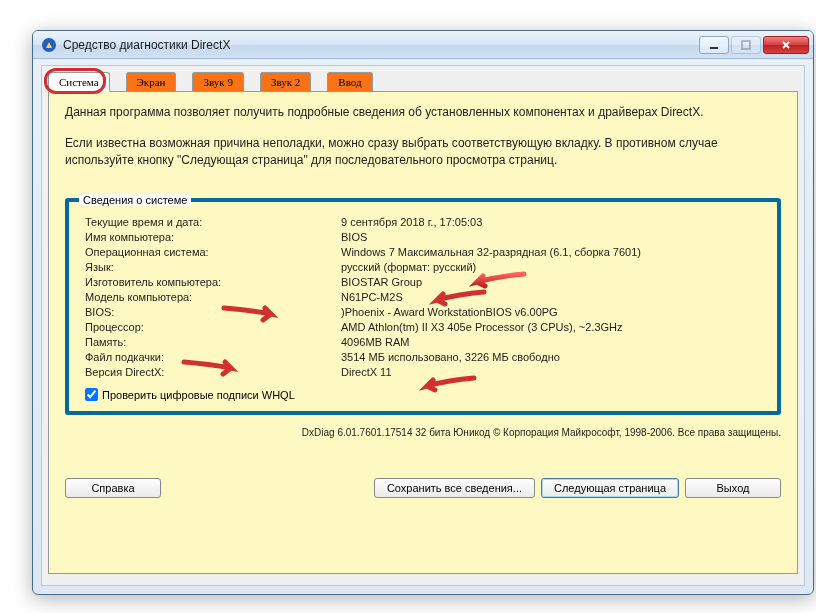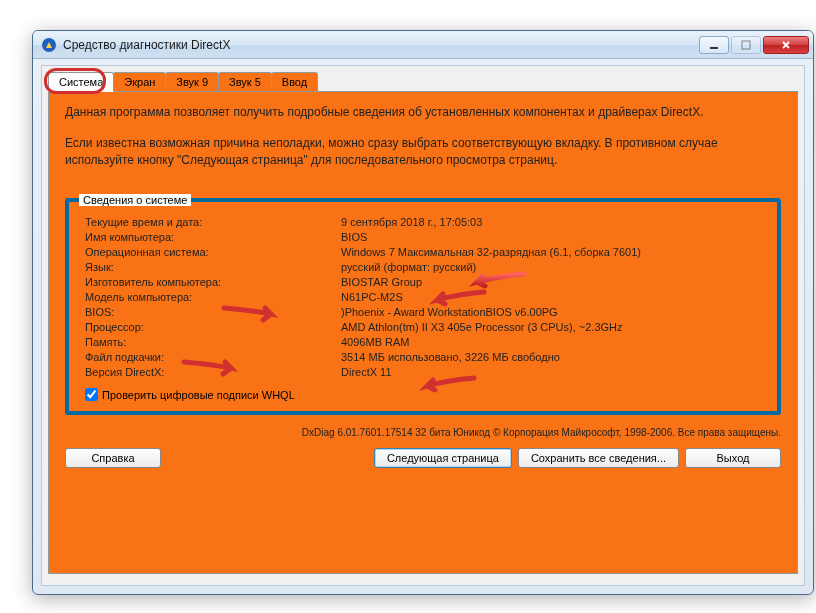--- a/index.html
+++ b/index.html
@@ -67,22 +67,23 @@
       top: 34px;
       left: 8px;
       right: 8px;
       bottom: 8px;
       background: #f0f0f0;
       border: 1px solid #b8c8d8;
     }
     .tabs {
       display: flex;
       padding: 6px 6px 0 6px;
-      gap: 0;
-      position: relative;
+      gap: 17px;
+      position: relative;
+      font-family: Liberation Serif, serif;
     }
     .tab {
       padding: 3px 10px;
       background: #f97316;
       border: 1px solid #919b9c;
       border-bottom: none;
       border-radius: 3px 3px 0 0;
       font-size: 11px;
       cursor: pointer;
       position: relative;
@@ -100,21 +101,21 @@
       border-radius: 12px;
       top: 2px;
       left: 2px;
       width: 62px;
       height: 26px;
       pointer-events: none;
       z-index: 10;
     }
     .tabpanel {
       margin: 0 6px 6px 6px;
-      background: #f97316;
+      background: #fef9c3;
       border: 1px solid #919b9c;
       padding: 12px 16px;
       height: calc(100% - 36px);
       position: relative;
     }
     .desc { color: #222; margin-bottom: 14px; line-height: 1.4; }
     .fieldset {
       border: 4px solid #0369a1;
       border-radius: 3px;
       padding: 14px 16px 10px 16px;
@@ -161,20 +162,21 @@
     .footer-btns .spacer { flex: 1; }
     .btn {
       min-width: 96px;
       padding: 3px 12px;
       font-size: 11px;
       background: linear-gradient(180deg, #fdfdfd 0%, #ebebeb 100%);
       border: 1px solid #888;
       border-radius: 3px;
       cursor: pointer;
       text-align: center;
+      margin-top: 30px;
     }
     .btn.wide { min-width: 150px; }
     .btn.default {
       border: 1px solid #3c7fb1;
       box-shadow: inset 0 0 0 1px #a8d8f8;
     }
     .arrow {
       position: absolute;
       pointer-events: none;
       z-index: 20;
@@ -210,21 +212,21 @@
         </div>
     </div>
   </div>
 
   <div class="client">
     <div class="tabs">
       <div class="tab-highlight"></div>
       <div class="tab active">Система</div>
       <div class="tab">Экран</div>
       <div class="tab">Звук 9</div>
-      <div class="tab">Звук 5</div>
+      <div class="tab">Звук 2</div>
       <div class="tab">Ввод</div>
     </div>
 
     <div class="tabpanel">
       <p class="desc">Данная программа позволяет получить подробные сведения об установленных компонентах и драйверах DirectX.</p>
       <p class="desc">Если известна возможная причина неполадки, можно сразу выбрать соответствующую вкладку. В противном случае используйте кнопку "Следующая страница" для последовательного просмотра страниц.</p>
 
       <div class="fieldset">
         <span class="fieldset-legend">Сведения о системе</span>
         <div class="info-grid">
@@ -255,22 +257,22 @@
           <input type="checkbox" checked="" style="">
           <span>Проверить цифровые подписи WHQL</span>
         </div>
       </div>
 
       <div class="footer-text">DxDiag 6.01.7601.17514 32 бита Юникод   © Корпорация Майкрософт, 1998-2006.  Все права защищены.</div>
 
       <div class="footer-btns">
         <div class="btn">Справка</div>
         <div class="spacer"></div>
+        <div class="btn wide">Сохранить все сведения...</div>
         <div class="btn default">Следующая страница</div>
-        <div class="btn wide">Сохранить все сведения...</div>
         <div class="btn">Выход</div>
       </div>
 
       <svg class="arrow" style="left:420px; top:178px;" width="60" height="24">
         <defs>
             <linearGradient id="ag1" x1="0" y1="0" x2="0" y2="1">
               <stop offset="0" stop-color="#ff6060"></stop>
               <stop offset="1" stop-color="#c02020"></stop>
             </linearGradient>
           </defs>

